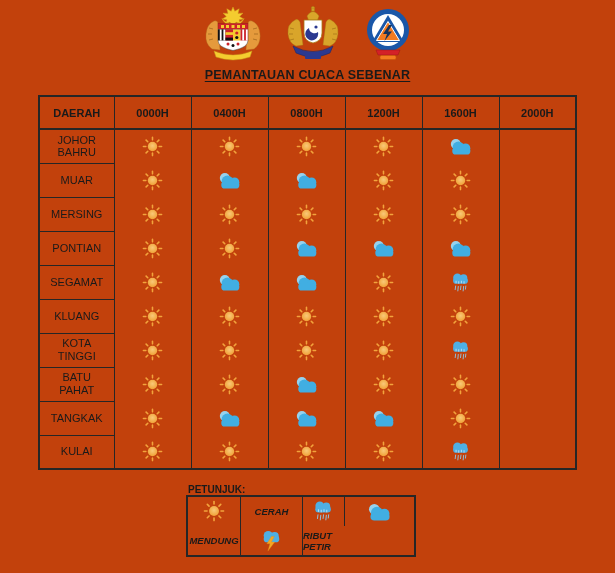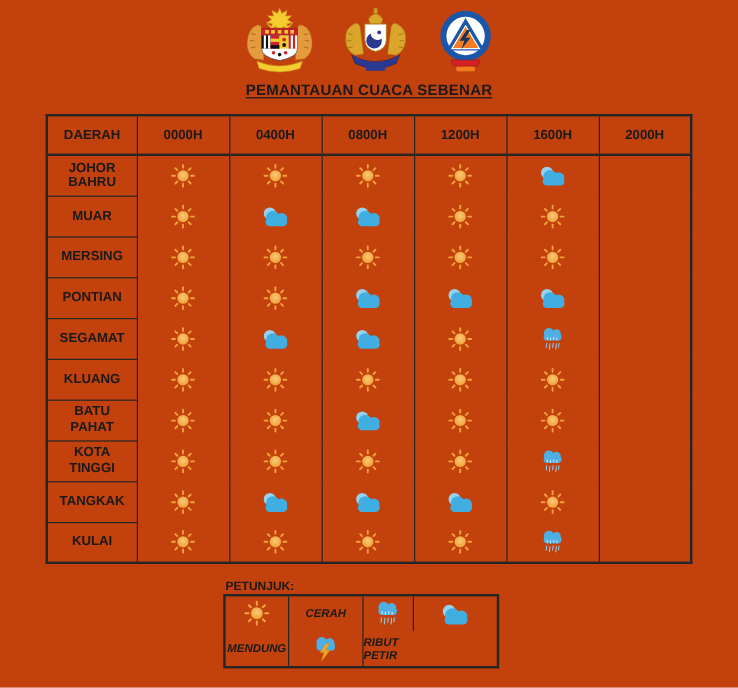--- a/index.html
+++ b/index.html
@@ -9,21 +9,21 @@
   .logos-row { display:flex; justify-content:center; align-items:flex-end; gap:16px; padding-top:6px; height:62px; }
 
   .title-block { text-align:center; margin-top:6px; }
   .doc-title { font-size:12.5px; font-weight:bold; text-decoration:underline; text-underline-offset:2px; letter-spacing:0.2px; }
   .doc-date { font-size:11.5px; font-weight:bold; margin-top:4px; letter-spacing:0.2px; }
 
   table.weather { border-collapse:collapse; table-layout:fixed; margin:13px 0 0 38px; width:537px; border:2px solid #262626;padding-left:34px; }
   table.weather col.c-district { width:75px; }
   table.weather col.c-time { width:77px; }
   table.weather th { border:1px solid #262626; border-bottom:2px solid #262626; height:33px; font-size:11px; font-weight:bold; text-align:center; }
-  td.district { border:1px solid #262626; height:34px; font-size:11px; font-weight:bold; text-align:center; padding:2px 5px; line-height:1.15;margin-left:48px; }
+  td.district { border:1px solid #262626; height:34px; font-size:11px; font-weight:normal; text-align:center; padding:2px 5px; line-height:1.15;margin-left:48px; }
   td.weather-cell { border-left:1px solid #262626; border-right:1px solid #262626; border-top:none; border-bottom:none; height:34px; text-align:center; vertical-align:middle; }
   .wicon { display:block; margin:0 auto; }
 
   .legend-wrap { margin:14px 0 0 186px; width:fit-content; }
   .legend-title { font-size:10px; font-weight:bold; margin:0 0 0 2px; }
   .legend-grid { display:grid; grid-template-columns:52px 62px 42px 70px; grid-auto-rows:29px; border:2px solid #262626; }
   .legend-cell { display:flex; align-items:center; justify-content:center; }
   .legend-grid > .legend-cell:not(:nth-child(4n+1)) { border-left:1.5px solid #262626; }
   .legend-label-cell { font-size:9.5px; font-weight:bold;font-style:italic; }
 </style>
@@ -585,94 +585,20 @@
                 <line x1="17.4" y1="17.4" x2="19.3" y2="19.3"></line>
         <line x1="4.7" y1="19.3" x2="6.6" y2="17.4"></line>
                 <line x1="17.4" y1="6.6" x2="19.3" y2="4.7"></line>
       </g>
       <circle cx="12" cy="12" r="5.4" fill="url(#sun-grad)"></circle>
     </svg>
           </td>
           <td class="weather-cell"></td>
         </tr>
         <tr>
-          <td class="district">BATU PAHAT</td>
-          <td class="weather-cell">
-    <svg class="wicon" width="21" height="21" viewBox="0 0 24 24">
-      <g stroke="#F2A33C" stroke-width="1.8" stroke-linecap="round">
-        <line x1="12" y1="1.6" x2="12" y2="4.4"></line>
-                <line x1="12" y1="19.6" x2="12" y2="22.4"></line>
-        <line x1="1.6" y1="12" x2="4.4" y2="12"></line>
-                <line x1="19.6" y1="12" x2="22.4" y2="12"></line>
-        <line x1="4.7" y1="4.7" x2="6.6" y2="6.6"></line>
-                <line x1="17.4" y1="17.4" x2="19.3" y2="19.3"></line>
-        <line x1="4.7" y1="19.3" x2="6.6" y2="17.4"></line>
-                <line x1="17.4" y1="6.6" x2="19.3" y2="4.7"></line>
-      </g>
-      <circle cx="12" cy="12" r="5.4" fill="url(#sun-grad)"></circle>
-    </svg>
-          </td>
-          <td class="weather-cell">
-    <svg class="wicon" width="21" height="21" viewBox="0 0 24 24">
-      <g stroke="#F2A33C" stroke-width="1.8" stroke-linecap="round">
-        <line x1="12" y1="1.6" x2="12" y2="4.4"></line>
-                <line x1="12" y1="19.6" x2="12" y2="22.4"></line>
-        <line x1="1.6" y1="12" x2="4.4" y2="12"></line>
-                <line x1="19.6" y1="12" x2="22.4" y2="12"></line>
-        <line x1="4.7" y1="4.7" x2="6.6" y2="6.6"></line>
-                <line x1="17.4" y1="17.4" x2="19.3" y2="19.3"></line>
-        <line x1="4.7" y1="19.3" x2="6.6" y2="17.4"></line>
-                <line x1="17.4" y1="6.6" x2="19.3" y2="4.7"></line>
-      </g>
-      <circle cx="12" cy="12" r="5.4" fill="url(#sun-grad)"></circle>
-    </svg>
-          </td>
-          <td class="weather-cell">
-    <svg class="wicon" width="27" height="19" viewBox="0 0 32 22">
-      <circle cx="10.5" cy="8" r="6" fill="#96D2EE"></circle>
-      <g fill="#41AEE2">
-        <circle cx="13.5" cy="12" r="6.8"></circle>
-                <circle cx="22" cy="13" r="5.6"></circle>
-        <rect x="6.2" y="12" width="21.5" height="8.6" rx="4.3"></rect>
-      </g>
-    </svg>
-          </td>
-          <td class="weather-cell">
-    <svg class="wicon" width="21" height="21" viewBox="0 0 24 24">
-      <g stroke="#F2A33C" stroke-width="1.8" stroke-linecap="round">
-        <line x1="12" y1="1.6" x2="12" y2="4.4"></line>
-                <line x1="12" y1="19.6" x2="12" y2="22.4"></line>
-        <line x1="1.6" y1="12" x2="4.4" y2="12"></line>
-                <line x1="19.6" y1="12" x2="22.4" y2="12"></line>
-        <line x1="4.7" y1="4.7" x2="6.6" y2="6.6"></line>
-                <line x1="17.4" y1="17.4" x2="19.3" y2="19.3"></line>
-        <line x1="4.7" y1="19.3" x2="6.6" y2="17.4"></line>
-                <line x1="17.4" y1="6.6" x2="19.3" y2="4.7"></line>
-      </g>
-      <circle cx="12" cy="12" r="5.4" fill="url(#sun-grad)"></circle>
-    </svg>
-          </td>
-          <td class="weather-cell">
-    <svg class="wicon" width="21" height="21" viewBox="0 0 24 24">
-      <g stroke="#F2A33C" stroke-width="1.8" stroke-linecap="round">
-        <line x1="12" y1="1.6" x2="12" y2="4.4"></line>
-                <line x1="12" y1="19.6" x2="12" y2="22.4"></line>
-        <line x1="1.6" y1="12" x2="4.4" y2="12"></line>
-                <line x1="19.6" y1="12" x2="22.4" y2="12"></line>
-        <line x1="4.7" y1="4.7" x2="6.6" y2="6.6"></line>
-                <line x1="17.4" y1="17.4" x2="19.3" y2="19.3"></line>
-        <line x1="4.7" y1="19.3" x2="6.6" y2="17.4"></line>
-                <line x1="17.4" y1="6.6" x2="19.3" y2="4.7"></line>
-      </g>
-      <circle cx="12" cy="12" r="5.4" fill="url(#sun-grad)"></circle>
-    </svg>
-          </td>
-          <td class="weather-cell"></td>
-        </tr>
-        <tr>
           <td class="district">KOTA TINGGI</td>
           <td class="weather-cell">
     <svg class="wicon" width="21" height="21" viewBox="0 0 24 24">
       <g stroke="#F2A33C" stroke-width="1.8" stroke-linecap="round">
         <line x1="12" y1="1.6" x2="12" y2="4.4"></line>
                 <line x1="12" y1="19.6" x2="12" y2="22.4"></line>
         <line x1="1.6" y1="12" x2="4.4" y2="12"></line>
                 <line x1="19.6" y1="12" x2="22.4" y2="12"></line>
         <line x1="4.7" y1="4.7" x2="6.6" y2="6.6"></line>
                 <line x1="17.4" y1="17.4" x2="19.3" y2="19.3"></line>
@@ -740,20 +666,94 @@
         <line x1="14" y1="11.5" x2="14" y2="13.5"></line>
                 <line x1="17" y1="12" x2="17" y2="14"></line>
       </g>
       <g stroke="#8FCBED" stroke-width="1" stroke-linecap="round">
         <line x1="7.5" y1="17" x2="7" y2="21"></line>
                 <line x1="10.5" y1="17.5" x2="10" y2="22.5"></line>
         <line x1="13.5" y1="17" x2="13" y2="21"></line>
                 <line x1="16.5" y1="17.5" x2="16" y2="22.5"></line>
         <line x1="19" y1="17" x2="18.6" y2="20.5"></line>
       </g>
+    </svg>
+          </td>
+          <td class="weather-cell"></td>
+        </tr>
+        <tr>
+          <td class="district">BATU PAHAT</td>
+          <td class="weather-cell">
+    <svg class="wicon" width="21" height="21" viewBox="0 0 24 24">
+      <g stroke="#F2A33C" stroke-width="1.8" stroke-linecap="round">
+        <line x1="12" y1="1.6" x2="12" y2="4.4"></line>
+                <line x1="12" y1="19.6" x2="12" y2="22.4"></line>
+        <line x1="1.6" y1="12" x2="4.4" y2="12"></line>
+                <line x1="19.6" y1="12" x2="22.4" y2="12"></line>
+        <line x1="4.7" y1="4.7" x2="6.6" y2="6.6"></line>
+                <line x1="17.4" y1="17.4" x2="19.3" y2="19.3"></line>
+        <line x1="4.7" y1="19.3" x2="6.6" y2="17.4"></line>
+                <line x1="17.4" y1="6.6" x2="19.3" y2="4.7"></line>
+      </g>
+      <circle cx="12" cy="12" r="5.4" fill="url(#sun-grad)"></circle>
+    </svg>
+          </td>
+          <td class="weather-cell">
+    <svg class="wicon" width="21" height="21" viewBox="0 0 24 24">
+      <g stroke="#F2A33C" stroke-width="1.8" stroke-linecap="round">
+        <line x1="12" y1="1.6" x2="12" y2="4.4"></line>
+                <line x1="12" y1="19.6" x2="12" y2="22.4"></line>
+        <line x1="1.6" y1="12" x2="4.4" y2="12"></line>
+                <line x1="19.6" y1="12" x2="22.4" y2="12"></line>
+        <line x1="4.7" y1="4.7" x2="6.6" y2="6.6"></line>
+                <line x1="17.4" y1="17.4" x2="19.3" y2="19.3"></line>
+        <line x1="4.7" y1="19.3" x2="6.6" y2="17.4"></line>
+                <line x1="17.4" y1="6.6" x2="19.3" y2="4.7"></line>
+      </g>
+      <circle cx="12" cy="12" r="5.4" fill="url(#sun-grad)"></circle>
+    </svg>
+          </td>
+          <td class="weather-cell">
+    <svg class="wicon" width="27" height="19" viewBox="0 0 32 22">
+      <circle cx="10.5" cy="8" r="6" fill="#96D2EE"></circle>
+      <g fill="#41AEE2">
+        <circle cx="13.5" cy="12" r="6.8"></circle>
+                <circle cx="22" cy="13" r="5.6"></circle>
+        <rect x="6.2" y="12" width="21.5" height="8.6" rx="4.3"></rect>
+      </g>
+    </svg>
+          </td>
+          <td class="weather-cell">
+    <svg class="wicon" width="21" height="21" viewBox="0 0 24 24">
+      <g stroke="#F2A33C" stroke-width="1.8" stroke-linecap="round">
+        <line x1="12" y1="1.6" x2="12" y2="4.4"></line>
+                <line x1="12" y1="19.6" x2="12" y2="22.4"></line>
+        <line x1="1.6" y1="12" x2="4.4" y2="12"></line>
+                <line x1="19.6" y1="12" x2="22.4" y2="12"></line>
+        <line x1="4.7" y1="4.7" x2="6.6" y2="6.6"></line>
+                <line x1="17.4" y1="17.4" x2="19.3" y2="19.3"></line>
+        <line x1="4.7" y1="19.3" x2="6.6" y2="17.4"></line>
+                <line x1="17.4" y1="6.6" x2="19.3" y2="4.7"></line>
+      </g>
+      <circle cx="12" cy="12" r="5.4" fill="url(#sun-grad)"></circle>
+    </svg>
+          </td>
+          <td class="weather-cell">
+    <svg class="wicon" width="21" height="21" viewBox="0 0 24 24">
+      <g stroke="#F2A33C" stroke-width="1.8" stroke-linecap="round">
+        <line x1="12" y1="1.6" x2="12" y2="4.4"></line>
+                <line x1="12" y1="19.6" x2="12" y2="22.4"></line>
+        <line x1="1.6" y1="12" x2="4.4" y2="12"></line>
+                <line x1="19.6" y1="12" x2="22.4" y2="12"></line>
+        <line x1="4.7" y1="4.7" x2="6.6" y2="6.6"></line>
+                <line x1="17.4" y1="17.4" x2="19.3" y2="19.3"></line>
+        <line x1="4.7" y1="19.3" x2="6.6" y2="17.4"></line>
+                <line x1="17.4" y1="6.6" x2="19.3" y2="4.7"></line>
+      </g>
+      <circle cx="12" cy="12" r="5.4" fill="url(#sun-grad)"></circle>
     </svg>
           </td>
           <td class="weather-cell"></td>
         </tr>
         <tr>
           <td class="district">TANGKAK</td>
           <td class="weather-cell">
     <svg class="wicon" width="21" height="21" viewBox="0 0 24 24">
       <g stroke="#F2A33C" stroke-width="1.8" stroke-linecap="round">
         <line x1="12" y1="1.6" x2="12" y2="4.4"></line>

